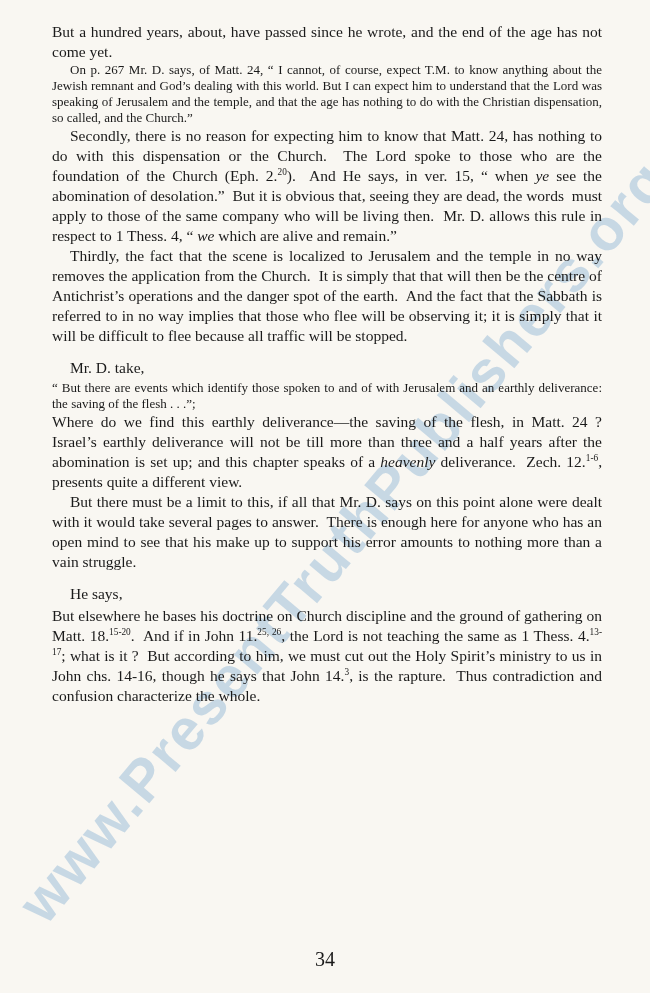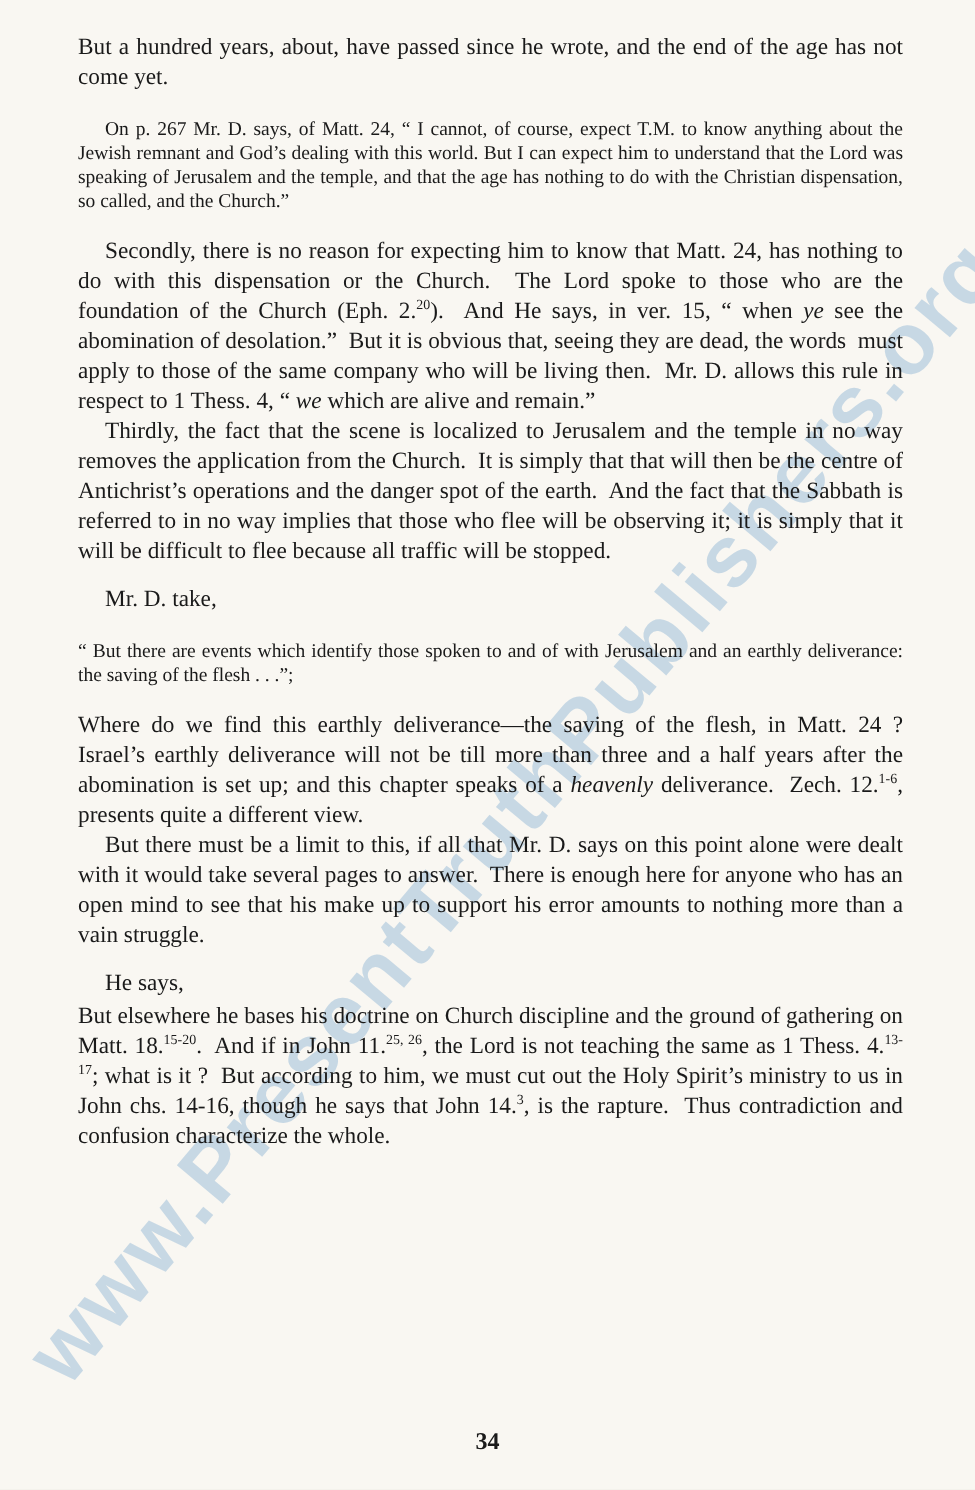--- a/index.html
+++ b/index.html
@@ -28,21 +28,21 @@
     white-space: pre-wrap;
   }
   .page-text p.body {
     font-size: 15.5px;
     line-height: 20px;
     text-align: justify;
   }
   .page-text p.small {
     font-size: 13px;
     line-height: 16px;
-    margin: 16px 0;
+    margin: 0 0;
     text-align: justify;
   }
   .page-text p.indent { text-indent: 18px; }
   .page-text p.spaced { margin-top: 12px; margin-bottom: 2px; }
   sup {
     font-size: 0.6em;
     vertical-align: super;
     line-height: 0;
   }
   .watermark {
@@ -60,23 +60,22 @@
     z-index: 1;
     pointer-events: none;
     white-space: nowrap;
   }
   .page-number {
     position: absolute;
     bottom: 22px;
     left: 0;
     width: 100%;
     text-align: center;
-    font-size: 16px;
+    font-size: 20px;
     z-index: 2;
-    font-weight: bold;
   }
 </style>
 </head>
 <body>
 
 <div class="page">
   <div class="watermark">www.PresentTruthPublishers.org</div>
 
   <div class="page-text">
       <p class="body">But a hundred years, about, have passed since he wrote, and the end of the age has not come yet.</p>

